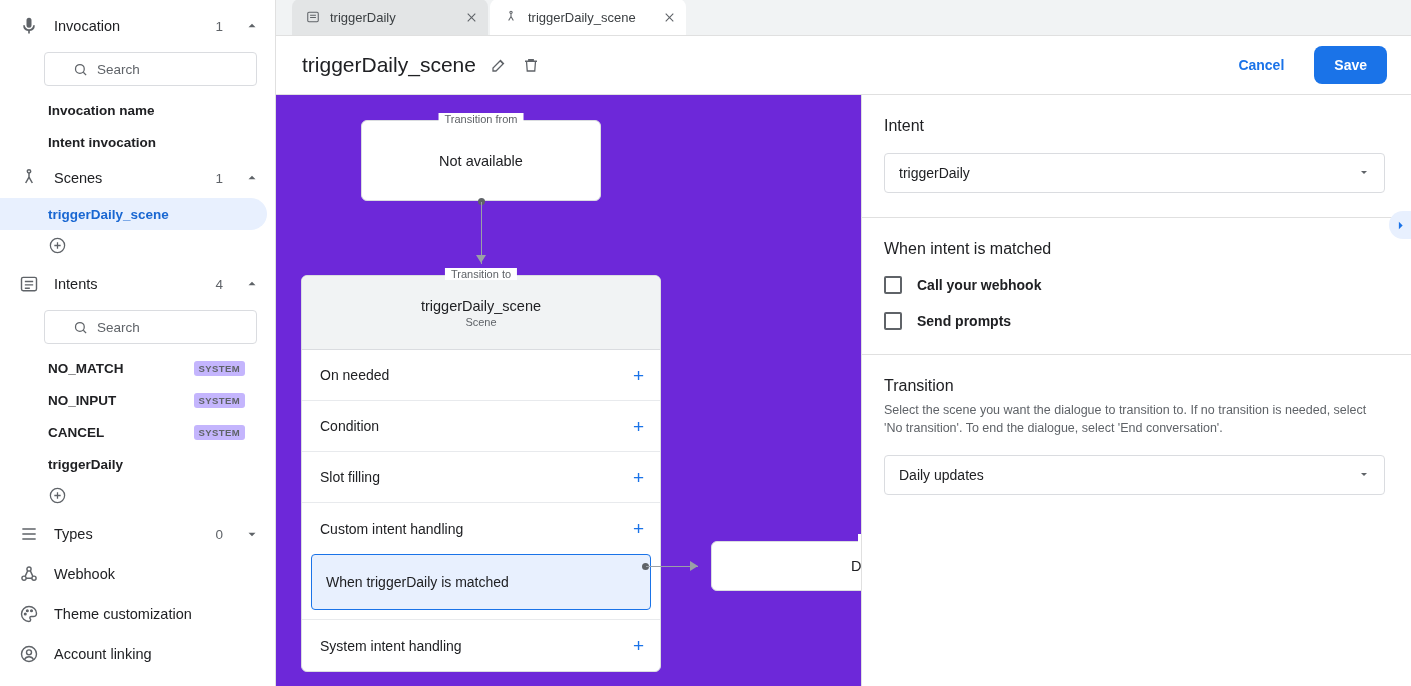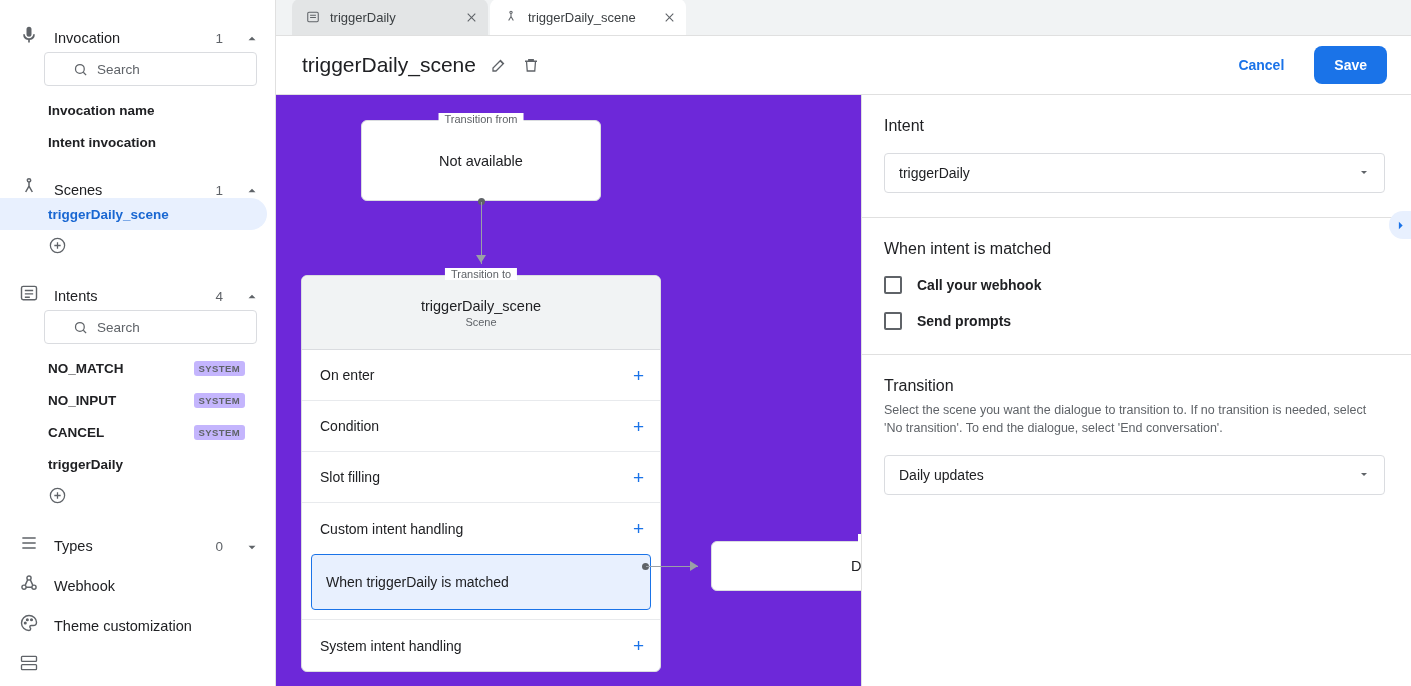--- a/index.html
+++ b/index.html
@@ -22,21 +22,21 @@
     width: 276px;
     height: 686px;
     border-right: 1px solid #e0e0e0;
     background: #fff;
     padding-top: 6px;
     flex: 0 0 276px;
     overflow: hidden;
   }
   .side-row {
     display: flex;
-    align-items: flex-end;
+    align-items: center;
     height: 40px;
     padding: 0 16px 0 18px;
     gap: 14px;
     cursor: pointer;
   }
   .side-row .ico {
     width: 22px; height: 22px;
     display: flex; align-items: center; justify-content: center;
     color: #5f6368;
     flex: 0 0 22px;
@@ -503,20 +503,30 @@
         <svg width="20" height="20" viewBox="0 0 24 24" fill="none" stroke="currentColor" stroke-width="1.7">
             <path d="M12 3a9 9 0 1 0 0 18c1.1 0 2-.9 2-2 0-.5-.2-1-.6-1.4-.3-.4-.4-.8-.4-1.1 0-.8.7-1.5 1.5-1.5H17a4 4 0 0 0 4-4c0-4.4-4-8-9-8z"></path>
             <circle cx="7.5" cy="12" r="1"></circle>
             <circle cx="10" cy="8" r="1"></circle>
             <circle cx="15" cy="8" r="1"></circle>
           </svg>
       </span>
       <span class="label">Theme customization</span>
     </div>
 
+    <div class="side-row">
+      <span class="ico">
+        <svg width="20" height="20" viewBox="0 0 24 24" fill="none" stroke="currentColor" stroke-width="1.7">
+            <circle cx="12" cy="12" r="9"></circle>
+            <circle cx="12" cy="10" r="3"></circle>
+            <path d="M6.5 19a6 6 0 0 1 11 0"></path>
+          </svg>
+      </span>
+      <span class="label">Account linking</span>
+    </div>
 
     <div class="side-row">
       <span class="ico">
         <svg width="20" height="20" viewBox="0 0 24 24" fill="none" stroke="currentColor" stroke-width="1.6">
             <rect x="3" y="4" width="18" height="6" rx="1"></rect>
             <rect x="3" y="14" width="18" height="6" rx="1"></rect>
             <path d="M6.5 7h.01M6.5 17h.01"></path>
           </svg>
       </span>
 
@@ -588,21 +598,21 @@
         <div class="arrow-down" style="left:200px; top:160px;"></div>
 
         <div class="node" style="left:25px; top:180px; width:360px;">
           <span class="node-legend">Transition to</span>
           <div class="scene-head">
             <span class="nm">triggerDaily_scene</span>
             <span class="sb">Scene</span>
           </div>
 
           <div class="scene-row">
-            <span>On enter</span>
+            <span>On needed</span>
             <span class="plus">+</span>
           </div>
           <div class="scene-row">
             <span>Condition</span>
             <span class="plus">+</span>
           </div>
           <div class="scene-row">
             <span>Slot filling</span>
             <span class="plus">+</span>
           </div>

